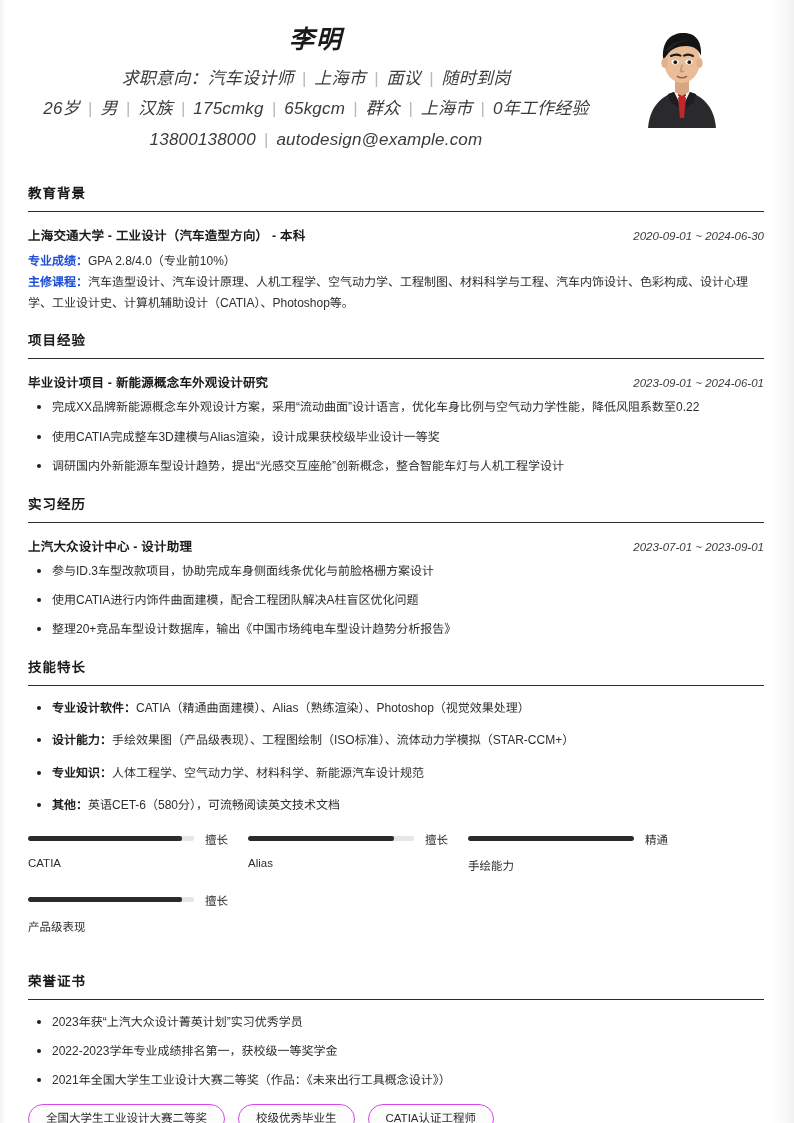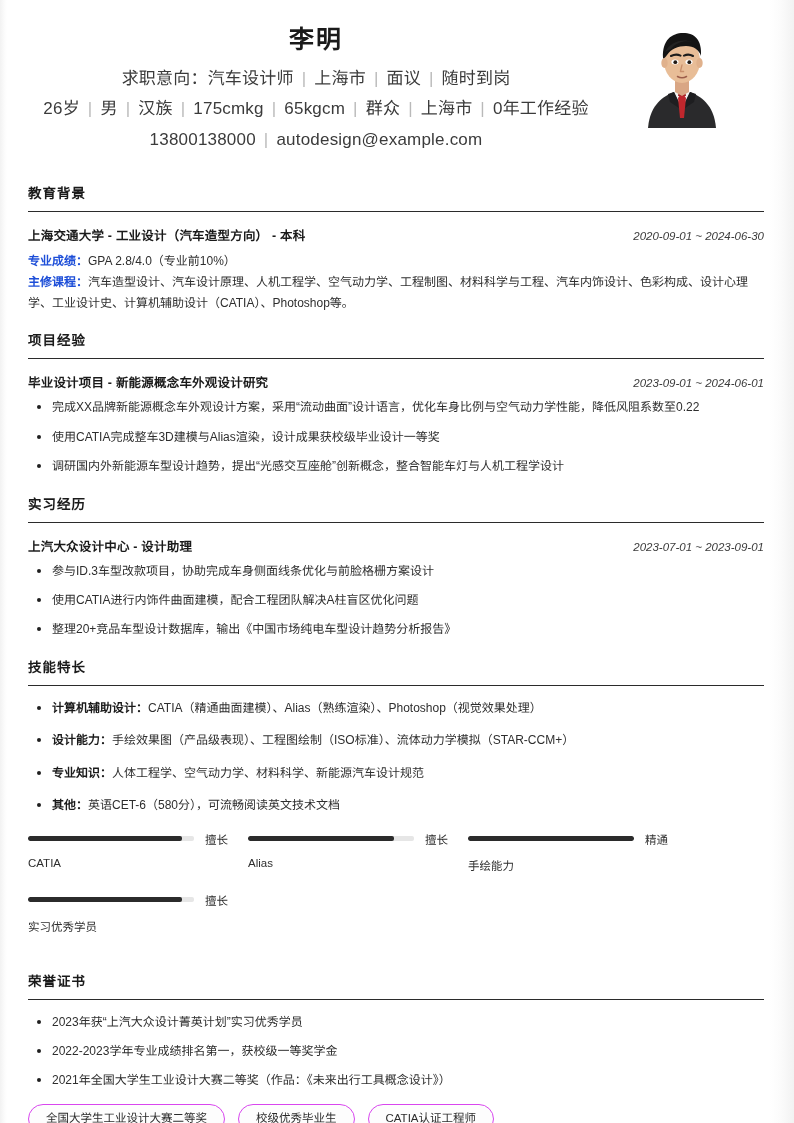--- a/index.html
+++ b/index.html
@@ -40,20 +40,21 @@
     box-sizing: border-box;
     width: 794px;
   }
 
   
   .header {
     position: relative;
     padding-top: 20px;
     padding-bottom: 14px;
     min-height: 120px;
+    font-style: italic;
   }
   .header-main {
     padding-right: 160px;
     text-align: center;
   }
   .name {
     font-size: 25px;
     font-weight: bold;
     letter-spacing: 2px;
     color: #1a1a1a;
@@ -337,21 +338,21 @@
           <li>整理20+竞品车型设计数据库，输出《中国市场纯电车型设计趋势分析报告》</li>
         </ul>
       </div>
     </div>
 
     <div class="section">
       <div class="section-title">技能特长</div>
       <div class="section-rule"></div>
 
       <ul class="bullets skill-bullets">
-        <li><span class="lbl">计算机辅助设计：</span><span>CATIA（精通曲面建模）、Alias（熟练渲染）、Photoshop（视觉效果处理）</span></li>
+        <li><span class="lbl">专业设计软件：</span><span>CATIA（精通曲面建模）、Alias（熟练渲染）、Photoshop（视觉效果处理）</span></li>
         <li><span class="lbl">设计能力：</span><span>手绘效果图（产品级表现）、工程图绘制（ISO标准）、流体动力学模拟（STAR-CCM+）</span></li>
         <li><span class="lbl">专业知识：</span><span>人体工程学、空气动力学、材料科学、新能源汽车设计规范</span></li>
         <li><span class="lbl">其他：</span><span>英语CET-6（580分），可流畅阅读英文技术文档</span></li>
       </ul>
 
       <div class="bars">
         <div class="bar-item">
           <div class="bar-row">
             <div class="bar-track">
               <div class="bar-fill" style="width: 93%;"></div>
@@ -381,21 +382,21 @@
           <div class="bar-name">手绘能力</div>
         </div>
 
         <div class="bar-item">
           <div class="bar-row">
             <div class="bar-track">
               <div class="bar-fill" style="width: 93%;"></div>
             </div>
             <div class="bar-level">擅长</div>
           </div>
-          <div class="bar-name">实习优秀学员</div>
+          <div class="bar-name">产品级表现</div>
         </div>
       </div>
     </div>
 
     <div class="section">
       <div class="section-title">荣誉证书</div>
       <div class="section-rule"></div>
 
       <ul class="bullets">
         <li>2023年获“上汽大众设计菁英计划”实习优秀学员</li>

